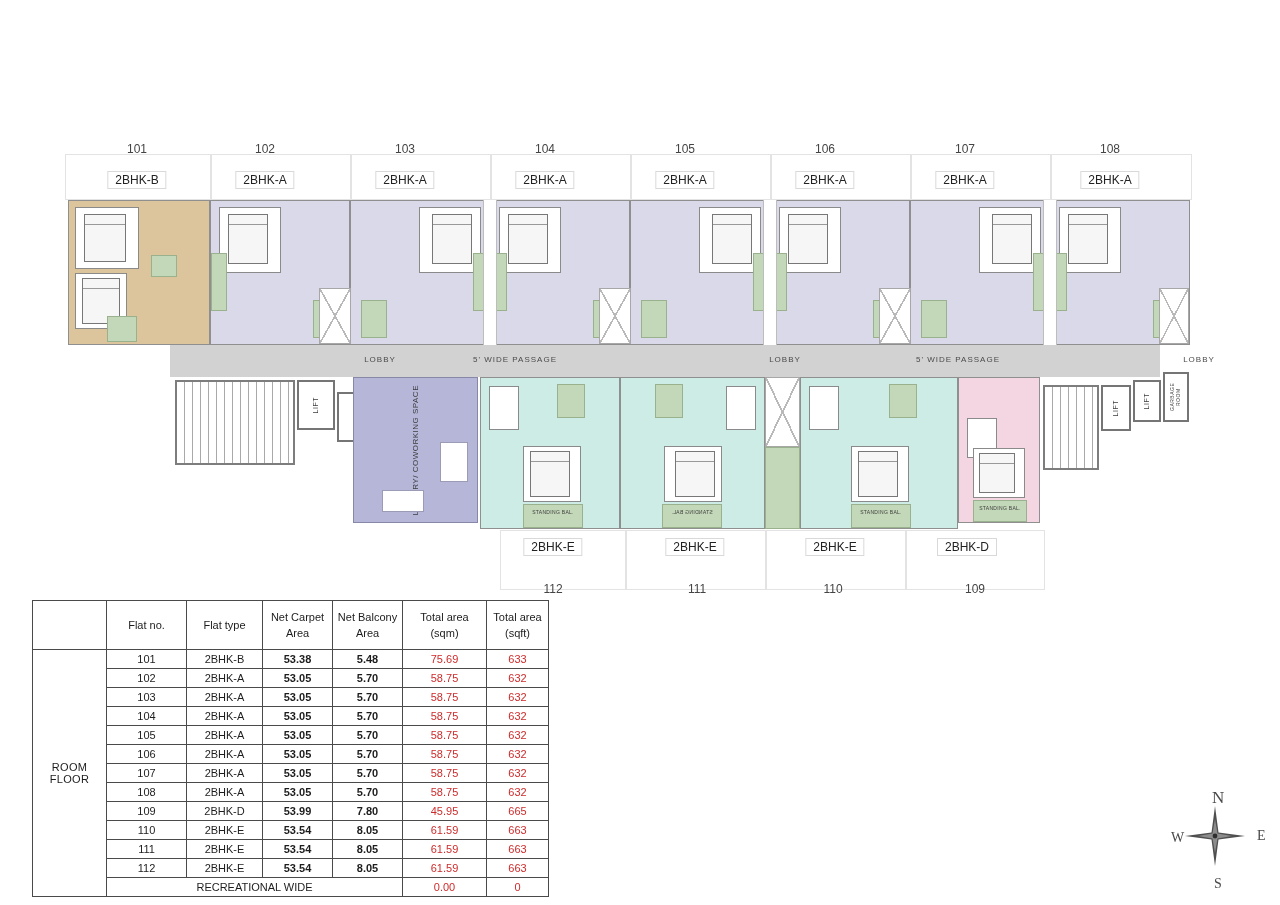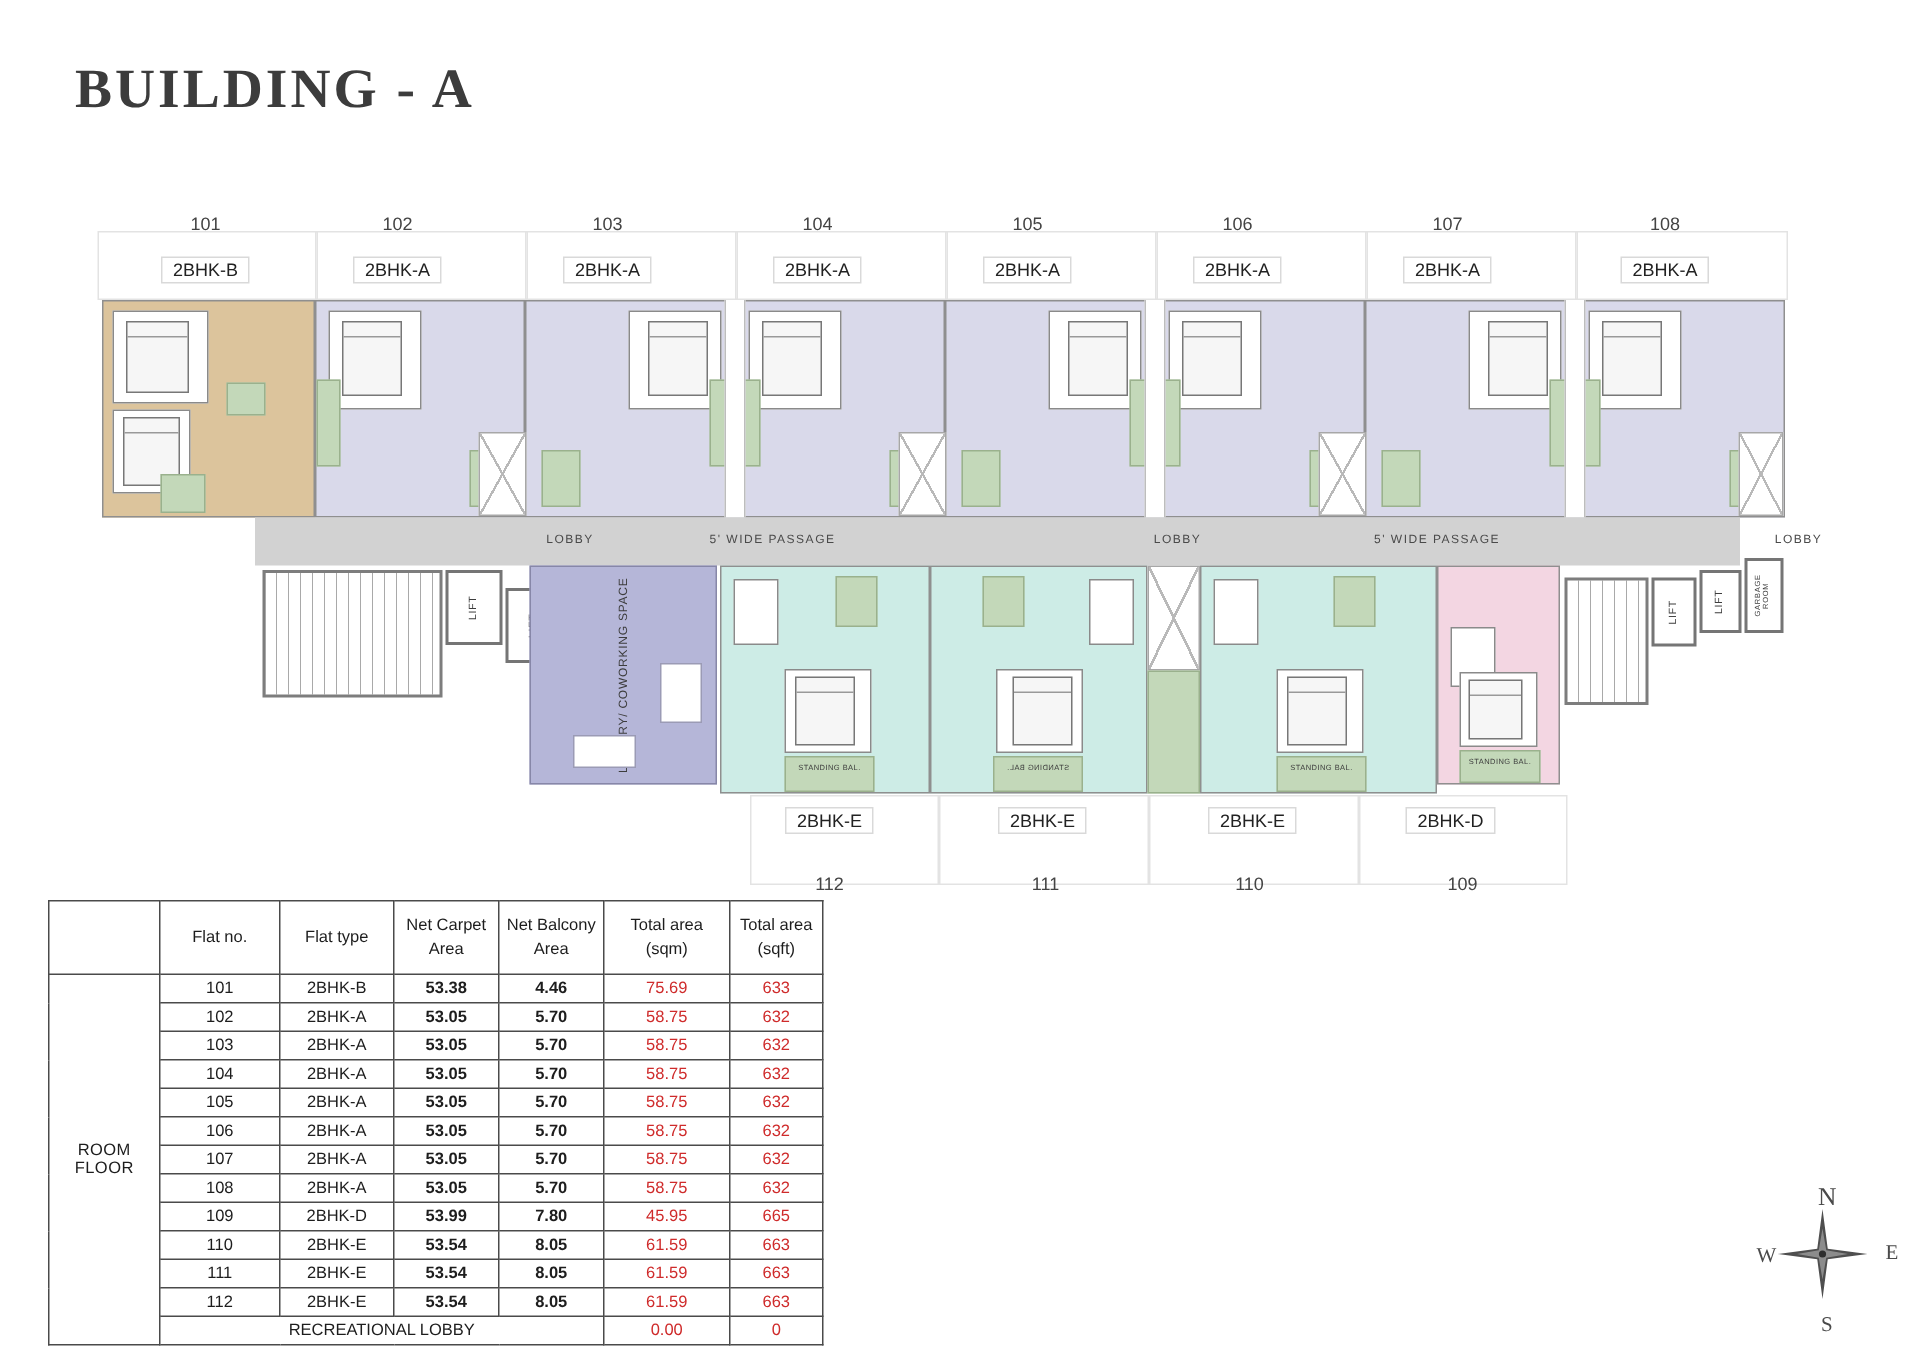--- a/index.html
+++ b/index.html
@@ -59,21 +59,20 @@
   .compass .s{left:51px;top:88px;}
   .compass .w{left:8px;top:42px;}
   .compass .e{left:94px;top:40px;}
   .compass svg{position:absolute;left:22px;top:18px;}
 </style>
 </head>
 <body>
 
 <div class="page">
 
-  <div class="title">BUILDING - A</div>
 
   <div class="plan">
 
     <div class="unum" style="left:72px;top:2px">101</div>
     <div class="unum" style="left:200px;top:2px">102</div>
     <div class="unum" style="left:340px;top:2px">103</div>
     <div class="unum" style="left:480px;top:2px">104</div>
     <div class="unum" style="left:620px;top:2px">105</div>
     <div class="unum" style="left:760px;top:2px">106</div>
     <div class="unum" style="left:900px;top:2px">107</div>
@@ -274,21 +273,21 @@
       <th>Net Carpet Area</th>
       <th>Net Balcony Area</th>
       <th>Total area (sqm)</th>
       <th>Total area (sqft)</th>
     </tr>
     <tr>
       <td rowspan="13" class="floorcell">ROOM FLOOR</td>
       <td>101</td>
       <td>2BHK-B</td>
       <td class="bold">53.38</td>
-      <td class="bold">4.46</td>
+      <td class="bold">5.48</td>
       <td class="red">75.69</td>
       <td class="red">633</td>
     </tr>
     <tr>
       <td>102</td>
       <td>2BHK-A</td>
       <td class="bold">53.05</td>
       <td class="bold">5.70</td>
       <td class="red">58.75</td>
       <td class="red">632</td>
@@ -367,21 +366,21 @@
     </tr>
     <tr>
       <td>112</td>
       <td>2BHK-E</td>
       <td class="bold">53.54</td>
       <td class="bold">8.05</td>
       <td class="red">61.59</td>
       <td class="red">663</td>
     </tr>
     <tr>
-      <td colspan="4">RECREATIONAL LOBBY</td>
+      <td colspan="4">RECREATIONAL WIDE</td>
       <td class="red">0.00</td>
       <td class="red">0</td>
     </tr>
   </tbody>
     </table>
 
   <div class="compass">
     <span class="n">N</span>
     <span class="e">E</span>
     <span class="s">S</span>

